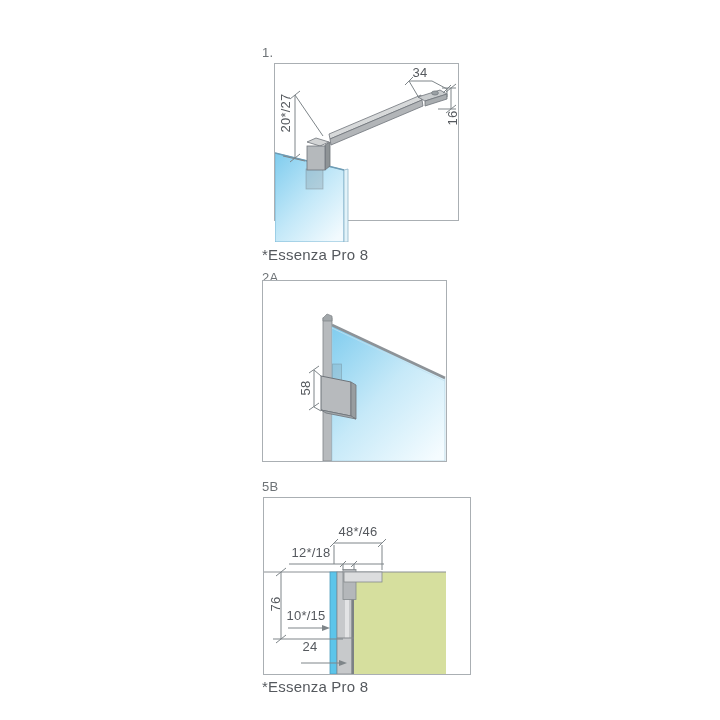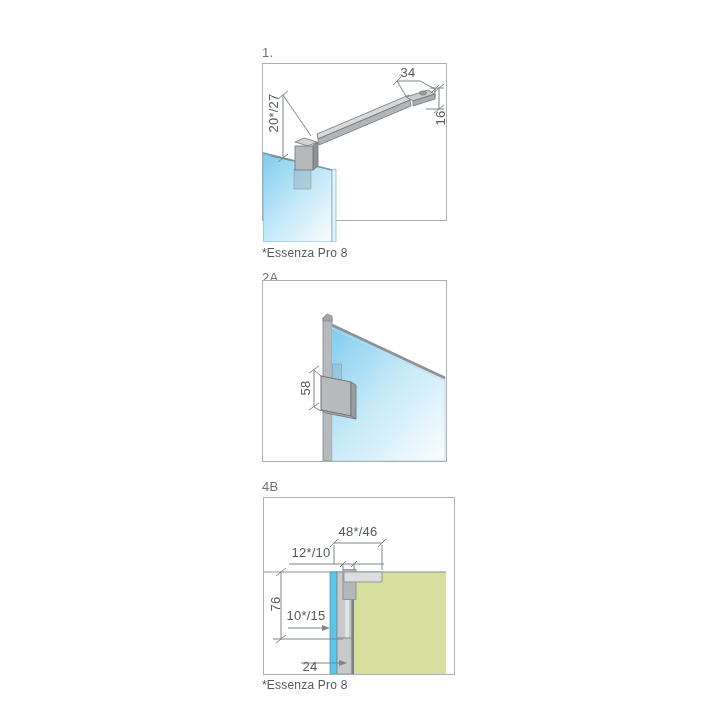--- a/index.html
+++ b/index.html
@@ -4,38 +4,38 @@
 <style>
   :root{
     --glass-blue:#5cc5ea; --wall-green:#d6df9e; --profile-gray:#c7c9cb;
     --line-gray:#7e8589; --text-gray:#55595e; --label-gray:#6e7377; --border-gray:#aaafb3;
   }
   *{margin:0;padding:0;box-sizing:border-box}
   html,body{background:#fff}
   .canvas{position:relative;width:720px;height:720px;background:#fff;overflow:hidden;
           font-family:"Liberation Sans",sans-serif;}
   .fig-label{position:absolute;font-size:13px;color:var(--label-gray);letter-spacing:.3px}
-  .footnote{position:absolute;font-size:12px;color:var(--text-gray);letter-spacing:.2px}
+  .footnote{position:absolute;font-size:15px;color:var(--text-gray);letter-spacing:.2px}
   .panel{position:absolute;border:1px solid var(--border-gray);background:#fff}
   .panel svg{position:absolute;left:0;top:0;display:block}
   .dim{position:absolute;font-size:13px;color:var(--text-gray);white-space:nowrap;
        transform:translate(-50%,-50%);letter-spacing:.2px}
   .dim.v{transform:translate(-50%,-50%) rotate(-90deg)}
   .dimline{stroke:var(--line-gray);stroke-width:1;fill:none}
   .dimfill{fill:var(--line-gray)}
   .outl{stroke:#6f747a;stroke-width:.8}
 </style>
 </head>
 <body>
 
 <div class="canvas">
 
   <div class="fig-label" style="left:262px;top:45px">1.</div>
 
-  <div class="panel" style="left:262px;top:63px;width:185px;height:158px">
+  <div class="panel" style="left:274px;top:63px;width:185px;height:158px">
     <svg width="183" height="178" viewBox="0 0 183 178">
       <defs>
         <linearGradient id="g1" x1="0" y1="0" x2="0.85" y2="1">
           <stop offset="0" stop-color="#7fccee"></stop>
           <stop offset="0.55" stop-color="#c3e8f8"></stop>
           <stop offset="1" stop-color="#f2fafe"></stop>
         </linearGradient>
       </defs>
 
       <g>
@@ -123,23 +123,23 @@
         <line class="dimline" x1="51" y1="89" x2="51" y2="126"></line>
         <line class="dimline" x1="46" y1="92" x2="56" y2="85"></line>
         <line class="dimline" x1="46" y1="129" x2="56" y2="122"></line>
         <line class="dimline" x1="51" y1="89" x2="58" y2="95"></line>
         <line class="dimline" x1="51" y1="126" x2="58" y2="130"></line>
       </g>
     </svg>
     <span class="dim v" style="left:42px;top:107px">58</span>
   </div>
 
-  <div class="fig-label" style="left:262px;top:479px">4B</div>
+  <div class="fig-label" style="left:262px;top:479px">5B</div>
 
-  <div class="panel" style="left:263px;top:497px;width:192px;height:178px">
+  <div class="panel" style="left:263px;top:497px;width:208px;height:178px">
     <svg width="182" height="176" viewBox="0 0 182 176">
 
       <rect x="89" y="74" width="93" height="102" fill="var(--wall-green)"></rect>
       <line x1="0" y1="74" x2="182" y2="74" stroke="#8b9094" stroke-width="1"></line>
 
       <rect x="66" y="74" width="7" height="102" fill="var(--glass-blue)" stroke="#4d9cbd" stroke-width=".8"></rect>
 
       <g>
         <rect x="73" y="74" width="15" height="102" fill="var(--profile-gray)" stroke="#85898d" stroke-width=".8"></rect>
         <rect x="87.5" y="74" width="2.5" height="102" fill="#7c8185"></rect>
@@ -165,21 +165,21 @@
         <line class="dimline" x1="12" y1="78" x2="22" y2="70"></line>
         <line class="dimline" x1="12" y1="145" x2="22" y2="137"></line>
         <line class="dimline" x1="9" y1="141" x2="79" y2="141"></line>
         <line class="dimline" x1="24" y1="130" x2="59" y2="130"></line>
         <polygon class="dimfill" points="66,130 58,127 58,133"></polygon>
         <line class="dimline" x1="37" y1="165" x2="76" y2="165"></line>
         <polygon class="dimfill" points="83,165 75,162 75,168"></polygon>
       </g>
     </svg>
     <span class="dim" style="left:94px;top:33px">48*/46</span>
-    <span class="dim" style="left:47px;top:54px">12*/10</span>
+    <span class="dim" style="left:47px;top:54px">12*/18</span>
     <span class="dim v" style="left:11px;top:106px">76</span>
     <span class="dim" style="left:42px;top:117px">10*/15</span>
-    <span class="dim" style="left:46px;top:168px">24</span>
+    <span class="dim" style="left:46px;top:148px">24</span>
   </div>
 
   <div class="footnote" style="left:262px;top:678px">*Essenza Pro 8</div>
 
 </div>
 
 </body></html>

